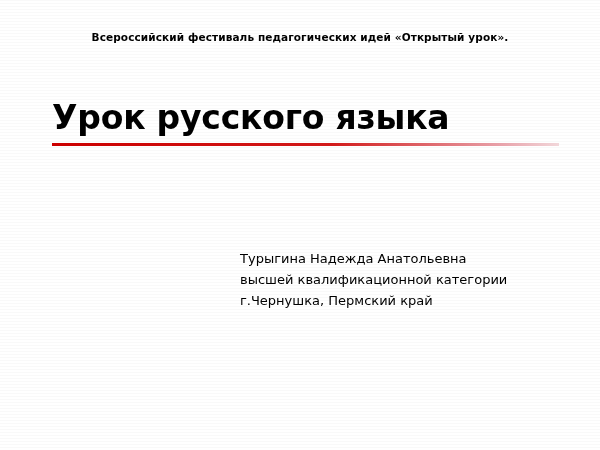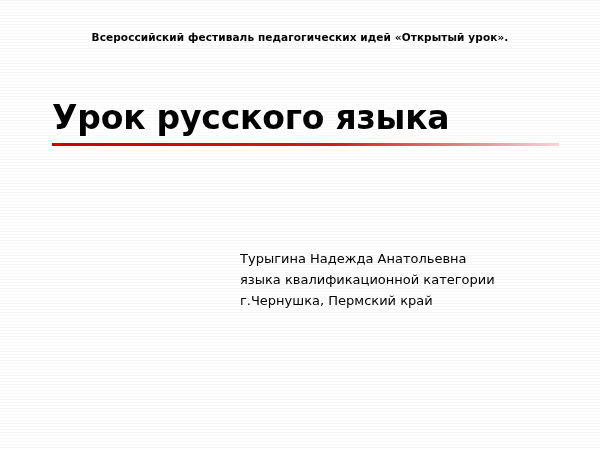--- a/index.html
+++ b/index.html
@@ -86,17 +86,17 @@
     <div class="header-line">Всероссийский фестиваль педагогических идей «Открытый урок».</div>
   </div>
 
   <div class="title-wrap">
     <div class="title">Урок русского языка</div>
     <div class="title-rule"></div>
   </div>
 
   <div class="author-block">
     <div class="author-line">Турыгина Надежда Анатольевна</div>
-    <div class="author-line">языка квалификационной категории</div>
+    <div class="author-line">высшей квалификационной категории</div>
     <div class="author-line">г.Чернушка, Пермский край</div>
   </div>
 
 </div>
 
 </body></html>

